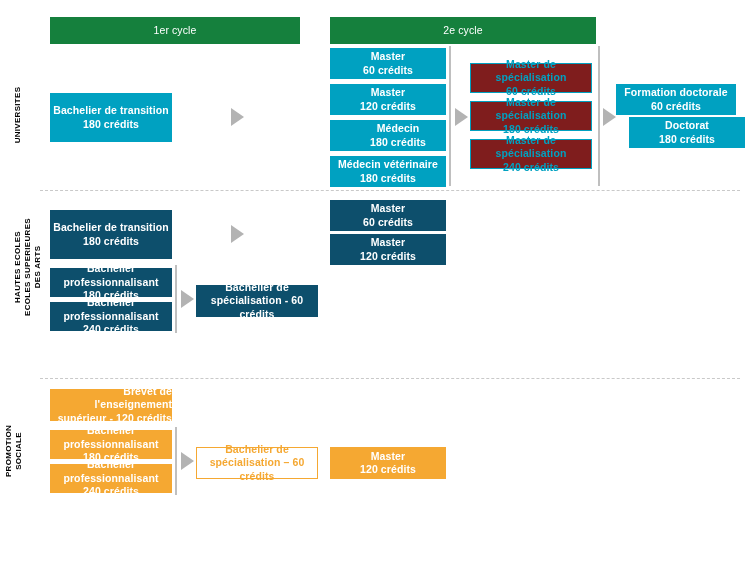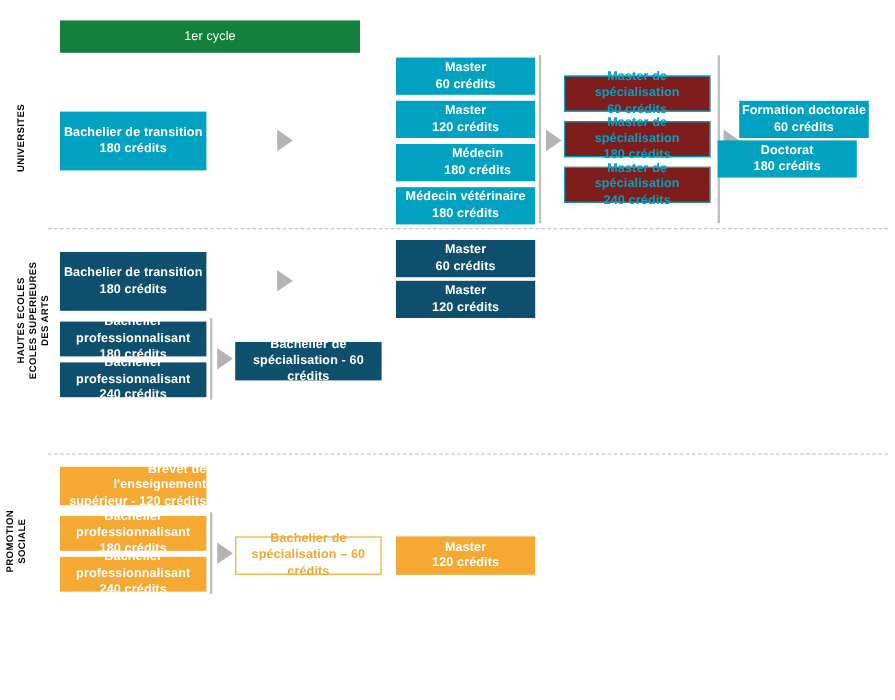--- a/index.html
+++ b/index.html
@@ -86,20 +86,21 @@
     justify-content: center;
   }
 </style>
 </head>
 <body>
 
 <div id="canvas">
 
   <div class="box hdr" style="left:50px; top:17px; width:250px; height:27px;">1er cycle</div>
 
+  <div class="box hdr" style="left:330px; top:17px; width:266px; height:27px;">2e cycle</div>
 
 
   <div class="sidelabel" style="left:-42px; top:108px; width:120px; height:14px;">UNIVERSITES</div>
 
   <div class="box teal" style="left:50px; top:93px; width:122px; height:49px;">Bachelier de transition
 180 crédits</div>
 
   <div class="arrow" style="left:231px; top:108px;"></div>
 
   <div class="box teal" style="left:330px; top:48px; width:116px; height:31px;">Master
@@ -119,23 +120,23 @@
 60 crédits</div>
   <div class="box teal-outline" style="left:470px; top:101px; width:122px; height:30px;">Master de spécialisation
 180 crédits</div>
   <div class="box teal-outline" style="left:470px; top:139px; width:122px; height:30px;">Master de spécialisation
 240 crédits</div>
 
   <div class="vline" style="left:598px; top:46px; height:140px;"></div>
 
   <div class="arrow" style="left:603px; top:108px;"></div>
 
-  <div class="box teal" style="left:616px; top:84px; width:108px; height:31px;">Formation doctorale
+  <div class="box teal" style="left:616px; top:84px; width:120px; height:31px;">Formation doctorale
 60 crédits</div>
-  <div class="box teal" style="left:598px; top:117px; width:116px; height:31px;">Doctorat
+  <div class="box teal" style="left:629px; top:117px; width:116px; height:31px;">Doctorat
 180 crédits</div>
 
   <div class="dashline" style="left:40px; top:190px; width:700px;"></div>
 
   <div class="sidelabel" style="left:-42px; top:251px; width:140px; height:32px;">HAUTES ECOLES
 ECOLES SUPERIEURES
 DES ARTS</div>
 
   <div class="box navy" style="left:50px; top:210px; width:122px; height:49px;">Bachelier de transition
 180 crédits</div>

